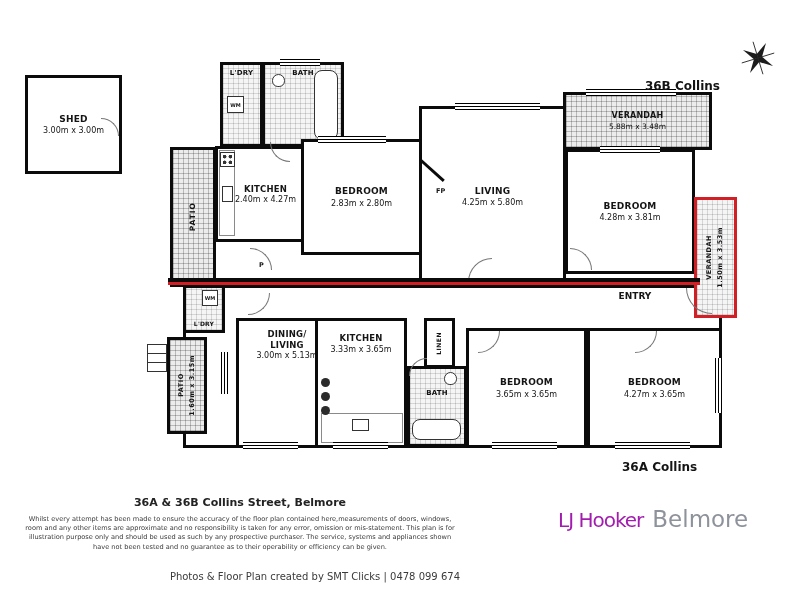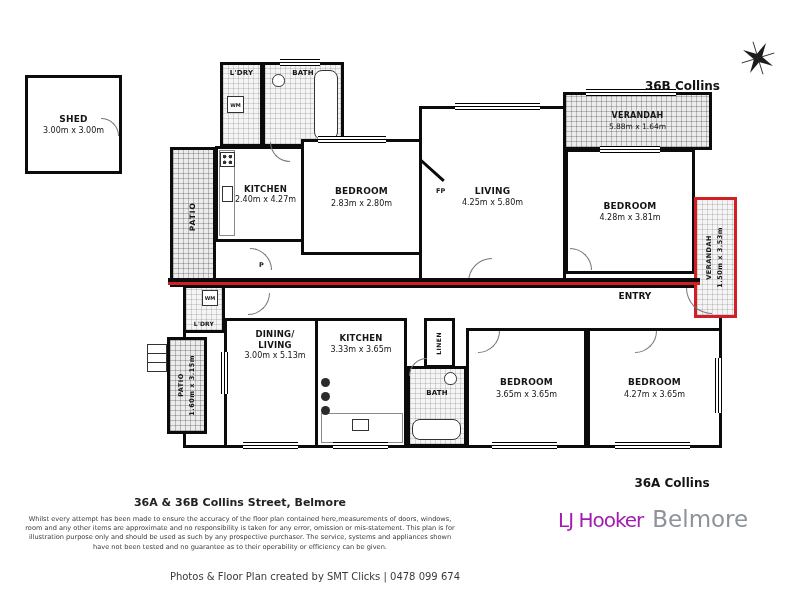--- a/index.html
+++ b/index.html
@@ -61,30 +61,30 @@
       <polygon points="18,35 21,21 18,18 15,21" fill="#1c1c1c"></polygon>
       <polygon points="1,18 15,15 18,18 15,21" fill="#1c1c1c"></polygon>
       <polygon points="35,18 21,15 18,18 21,21" fill="#1c1c1c"></polygon>
       <line x1="6" y1="6" x2="30" y2="30" stroke="#1c1c1c" stroke-width="0.8"></line>
       <line x1="30" y1="6" x2="6" y2="30" stroke="#1c1c1c" stroke-width="0.8"></line>
     </g>
   </svg>
 </div>
 
 <div class="tag" style="left:620px;top:79px;width:100px;text-align:right">36B Collins</div>
-<div class="tag" style="left:622px;top:476px;width:100px;text-align:center">36A Collins</div>
+<div class="tag" style="left:622px;top:460px;width:100px;text-align:left">36A Collins</div>
 
 <div class="room tiled" style="left:170px;top:147px;width:46px;height:140px">
   <span class="vtext">PATIO</span>
 </div>
 
 <div class="room tiled lbl" style="left:563px;top:92px;width:149px;height:58px">
   <div>
     <span class="nm" style="font-size:8px">VERANDAH</span>
-    <span class="dm" style="font-size:7.5px">5.88m x 1.64m</span>
+    <span class="dm" style="font-size:7.5px">5.88m x 3.48m</span>
   </div>
 </div>
 
 <div class="room tiled-lt lbl sm top pad4" style="left:220px;top:62px;width:43px;height:85px">
   <span class="nm">L'DRY</span>
 </div>
 <div class="fixt wm" style="left:227px;top:96px;width:17px;height:17px">WM</div>
 
 <div class="room tiled-lt lbl sm top pad4" style="left:262px;top:62px;width:82px;height:85px">
   <span class="nm">BATH</span>
@@ -143,21 +143,21 @@
 <div class="room tiled" style="left:167px;top:337px;width:40px;height:97px">
   <span class="vtext" style="font-size:6.5px;letter-spacing:.5px">PATIO
 1.60m x 3.15m</span>
 </div>
 <div class="steps" style="left:147px;top:345px;width:20px;height:27px">
     <div></div>
     <div></div>
     <div></div>
   </div>
 
-<div class="room lbl top" style="left:224px;top:318px;width:102px;height:130px;">
+<div class="room lbl top" style="left:236px;top:318px;width:102px;height:130px;">
   <div>
     <span class="nm" style="font-size:8.5px">DINING/
 LIVING</span>
     <span class="dm">3.00m x 5.13m</span>
   </div>
 </div>
 
 <div class="room lbl top" style="left:315px;top:318px;width:92px;height:130px;padding-top:12px">
   <div>
     <span class="nm" style="font-size:8.5px">KITCHEN</span>

